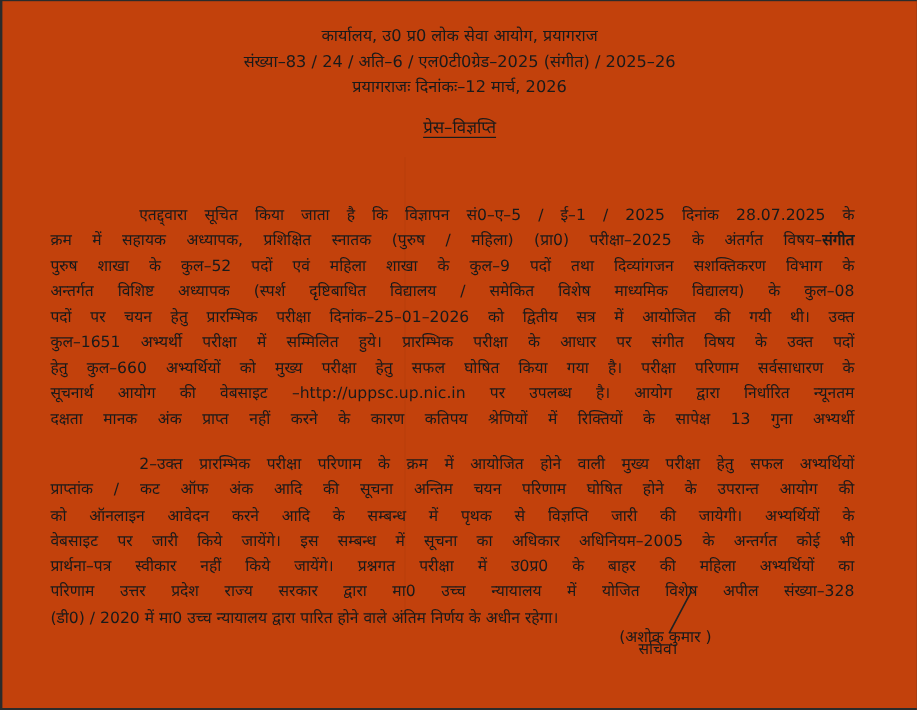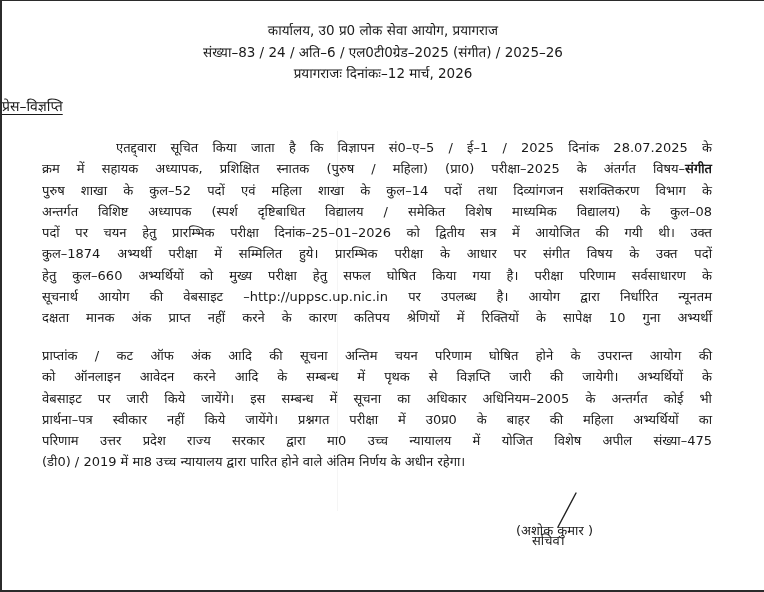--- a/index.html
+++ b/index.html
@@ -12,53 +12,54 @@
     background: #2b2b2b;
     overflow: hidden;
     position: relative;
   }
   .page {
     position: absolute;
     left: 2px;
     top: 1px;
     width: 762px;
     height: 589px;
-    background: #ffffff;
+    background: #c2410c;
     color: #1a1a1a;
     font-family: "DejaVu Sans", "Liberation Sans", sans-serif;
     overflow: hidden;
   }
   .header {
     position: absolute;
     left: 0;
     width: 762px;
     text-align: center;
     font-size: 13.5px;
     line-height: 19px;
   }
   .header .l1 { top: 20px; position: absolute; width: 100%; }
   .header .l2 { top: 42px; position: absolute; width: 100%; }
   .header .l3 { top: 63px; position: absolute; width: 100%; }
   .title {
     position: absolute;
     top: 95px;
     left: 0;
     width: 762px;
-    text-align: left;
+    text-align: center;
     font-size: 14px;
     text-decoration: underline;
     text-underline-offset: 3px;
   }
   .body-text {
     position: absolute;
     left: 40px;
     width: 670px;
     font-size: 13px;
     line-height: 21.3px;
     text-align: justify;
+    margin-top: 32px;
   }
   .para1 { top: 136px; }
   .para2 { top: 344px; }
   .line {
     display: block;
     white-space: nowrap;
     text-align: justify;
     text-align-last: justify;
     height: 21.3px;
     overflow: visible;
@@ -116,36 +117,37 @@
     <div class="l3">प्रयागराजः दिनांकः–12 मार्च, 2026</div>
   </div>
 
   <div class="title">प्रेस–विज्ञप्ति</div>
 
   <div class="faint-rule"></div>
 
   <div class="body-text para1">
     <span class="line indent">एतद्द्वारा सूचित किया जाता है कि विज्ञापन सं0–ए–5 / ई–1 / 2025 दिनांक 28.07.2025 के</span>
     <span class="line"><span>क्रम में सहायक अध्यापक, प्रशिक्षित स्नातक (पुरुष / महिला) (प्रा0) परीक्षा–2025 के अंतर्गत विषय–</span><span class="bold">संगीत</span></span>
-    <span class="line">पुरुष शाखा के कुल–52 पदों एवं महिला शाखा के कुल–14 पदों तथा दिव्यांगजन सशक्तिकरण विभाग के</span>
+    <span class="line">पुरुष शाखा के कुल–52 पदों एवं महिला शाखा के कुल–9 पदों तथा दिव्यांगजन सशक्तिकरण विभाग के</span>
     <span class="line">अन्तर्गत विशिष्ट अध्यापक (स्पर्श दृष्टिबाधित विद्यालय / समेकित विशेष माध्यमिक विद्यालय) के कुल–08</span>
     <span class="line">पदों पर चयन हेतु प्रारम्भिक परीक्षा दिनांक–25–01–2026 को द्वितीय सत्र में आयोजित की गयी थी। उक्त</span>
-    <span class="line">कुल–1874 अभ्यर्थी परीक्षा में सम्मिलित हुये। प्रारम्भिक परीक्षा के आधार पर संगीत विषय के उक्त पदों</span>
+    <span class="line">कुल–1651 अभ्यर्थी परीक्षा में सम्मिलित हुये। प्रारम्भिक परीक्षा के आधार पर संगीत विषय के उक्त पदों</span>
     <span class="line">हेतु कुल–660 अभ्यर्थियों को मुख्य परीक्षा हेतु सफल घोषित किया गया है। परीक्षा परिणाम सर्वसाधारण के</span>
     <span class="line">सूचनार्थ आयोग की वेबसाइट –http://uppsc.up.nic.in पर उपलब्ध है। आयोग द्वारा निर्धारित न्यूनतम</span>
-    <span class="line">दक्षता मानक अंक प्राप्त नहीं करने के कारण कतिपय श्रेणियों में रिक्तियों के सापेक्ष 10 गुना अभ्यर्थी</span>
+    <span class="line">दक्षता मानक अंक प्राप्त नहीं करने के कारण कतिपय श्रेणियों में रिक्तियों के सापेक्ष 13 गुना अभ्यर्थी</span>
   </div>
 
   <div class="body-text para2">
+    <span class="line indent2">2–उक्त प्रारम्भिक परीक्षा परिणाम के क्रम में आयोजित होने वाली मुख्य परीक्षा हेतु सफल अभ्यर्थियों</span>
     <span class="line">प्राप्तांक / कट ऑफ अंक आदि की सूचना अन्तिम चयन परिणाम घोषित होने के उपरान्त आयोग की</span>
     <span class="line">को ऑनलाइन आवेदन करने आदि के सम्बन्ध में पृथक से विज्ञप्ति जारी की जायेगी। अभ्यर्थियों के</span>
     <span class="line">वेबसाइट पर जारी किये जायेंगे। इस सम्बन्ध में सूचना का अधिकार अधिनियम–2005 के अन्तर्गत कोई भी</span>
     <span class="line">प्रार्थना–पत्र स्वीकार नहीं किये जायेंगे। प्रश्नगत परीक्षा में उ0प्र0 के बाहर की महिला अभ्यर्थियों का</span>
-    <span class="line">परिणाम उत्तर प्रदेश राज्य सरकार द्वारा मा0 उच्च न्यायालय में योजित विशेष अपील संख्या–475</span>
-    <span class="line last">(डी0) / 2019 में मा8 उच्च न्यायालय द्वारा पारित होने वाले अंतिम निर्णय के अधीन रहेगा।</span>
+    <span class="line">परिणाम उत्तर प्रदेश राज्य सरकार द्वारा मा0 उच्च न्यायालय में योजित विशेष अपील संख्या–328</span>
+    <span class="line last">(डी0) / 2020 में मा0 उच्च न्यायालय द्वारा पारित होने वाले अंतिम निर्णय के अधीन रहेगा।</span>
   </div>
 
   <div class="signature">
     <svg class="sig-stroke" width="30" height="40" viewBox="0 0 30 40">
       <path d="M24 2 L6 36" stroke="#222" stroke-width="1.4" fill="none" stroke-linecap="round"></path>
     </svg>
     <div class="sig-name">(अशोक कुमार )</div>
     <div class="sig-desig">सचिव।</div>
   </div>
 

